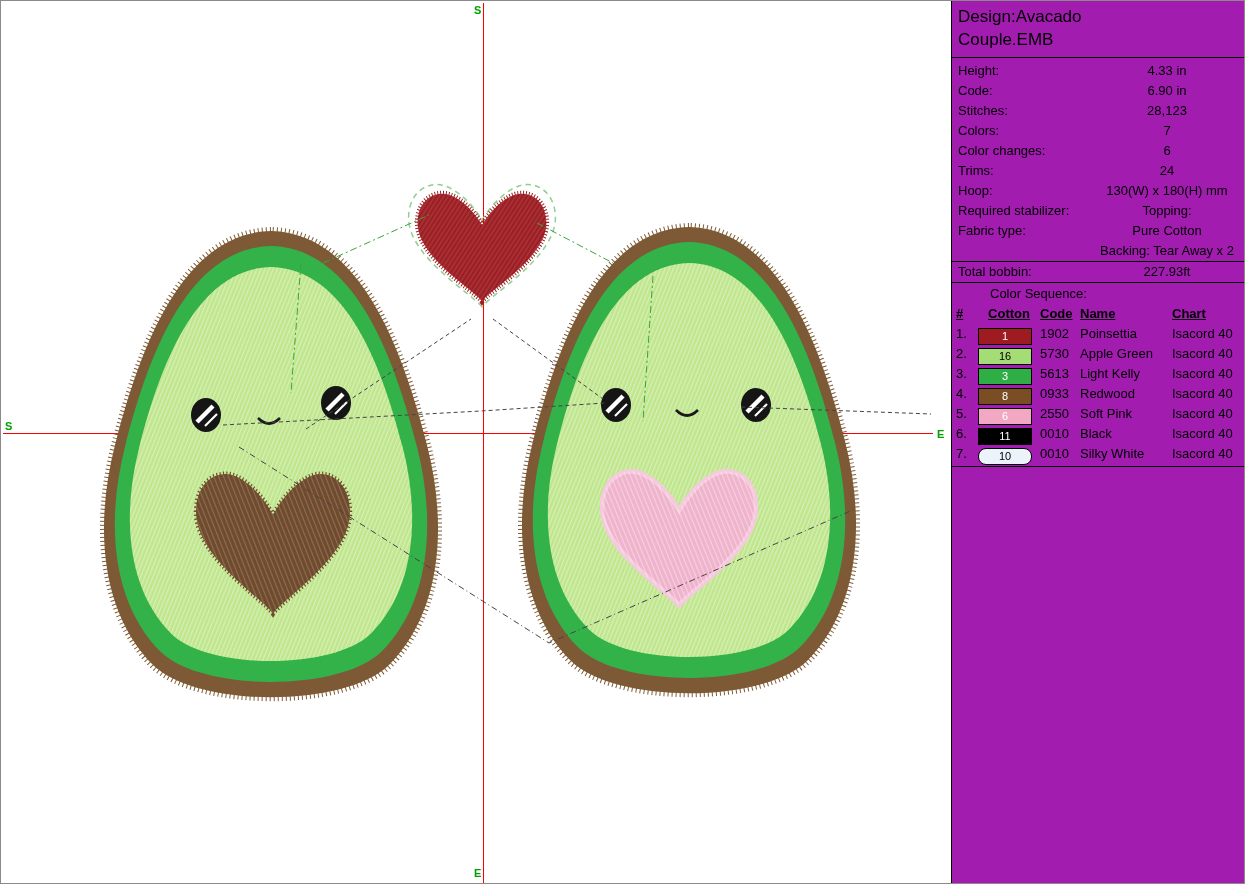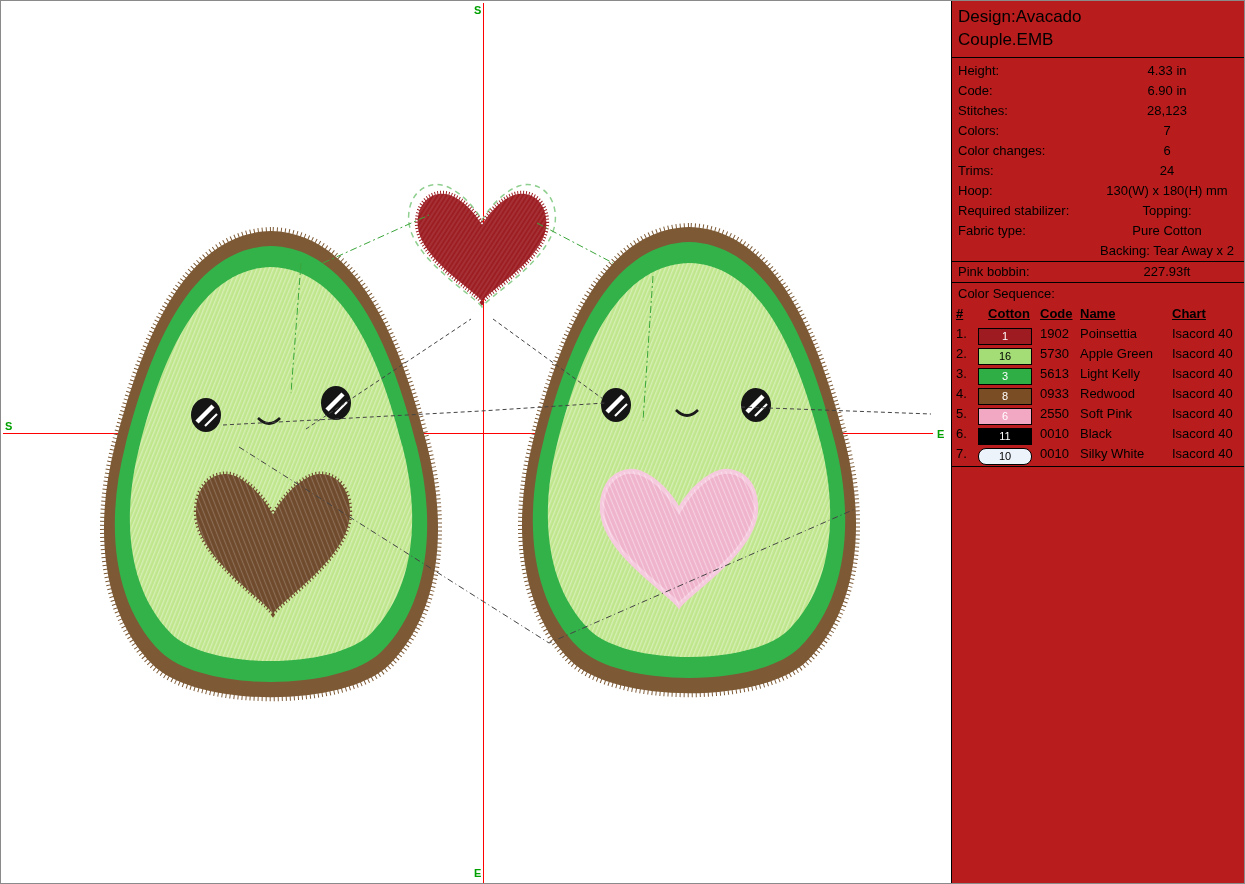--- a/index.html
+++ b/index.html
@@ -2,30 +2,30 @@
 <html><head>
 <meta charset="utf-8">
 <style>
   html,body{margin:0;padding:0;background:#d8d8d8;}
   .app{position:relative;width:1245px;height:884px;background:#ffffff;border:1px solid #8a8a8a;
        box-sizing:border-box;font-family:"Liberation Sans",sans-serif;color:#000;overflow:hidden;}
   .canvas-wrap{position:absolute;left:0;top:0;width:950px;height:884px;background:#fff;}
   .canvas-wrap svg{display:block;}
   .marker{font:bold 11px "Liberation Sans",sans-serif;}
 
-  .panel{position:absolute;left:950px;top:0;width:295px;height:884px;background:#b91c1c;
+  .panel{position:absolute;left:950px;top:0;width:295px;height:884px;background:#a21caf;
          border-left:1px solid #000;box-sizing:border-box;font-size:13px;}
   .title-wrap{border-bottom:1px solid #000;padding:4px 6px 6px 6px;}
   .panel-title{display:block;max-width:178px;font-size:17px;line-height:23px;}
   .props{padding-top:3px;}
   .prop-row{display:flex;height:20px;line-height:20px;padding-left:6px;}
   .prop-label{width:130px;flex:none;}
   .prop-value{flex:1;text-align:center;}
   .prop-row.total{border-top:1px solid #000;border-bottom:1px solid #000;box-sizing:content-box;}
-  .seq-title{height:21px;line-height:21px;padding-left:6px;}
+  .seq-title{height:21px;line-height:21px;padding-left:6px;margin-left:32px;}
   .seq-header,.seq-row{display:flex;height:20px;line-height:20px;align-items:center;padding-left:4px;}
   .hdr{font-weight:bold;text-decoration:underline;}
   .col-num{width:22px;flex:none;}
   .col-swatch{width:62px;flex:none;text-align:left;}
   .seq-header .col-swatch{text-align:center;}
   .swatch{display:inline-block;width:52px;height:15px;border:1px solid #000;text-align:center;
           font-size:11px;line-height:15px;vertical-align:-2px;}
   .col-code{width:40px;flex:none;}
   .col-name{width:92px;flex:none;}
   .col-chart{flex:1;}
@@ -162,21 +162,21 @@
       </div>
       <div class="prop-row">
         <span class="prop-label">Fabric type:</span>
         <span class="prop-value">Pure Cotton</span>
       </div>
       <div class="prop-row">
         <span class="prop-label"></span>
         <span class="prop-value">Backing: Tear Away x 2</span>
       </div>
       <div class="prop-row total">
-        <span class="prop-label">Pink bobbin:</span>
+        <span class="prop-label">Total bobbin:</span>
         <span class="prop-value">227.93ft</span>
       </div>
     </div>
 
     <div class="seq-title">Color Sequence:</div>
 
     <div class="seq-table">
       <div class="seq-header">
         <span class="col-num hdr">#</span>
         <span class="col-swatch hdr">Cotton</span>

